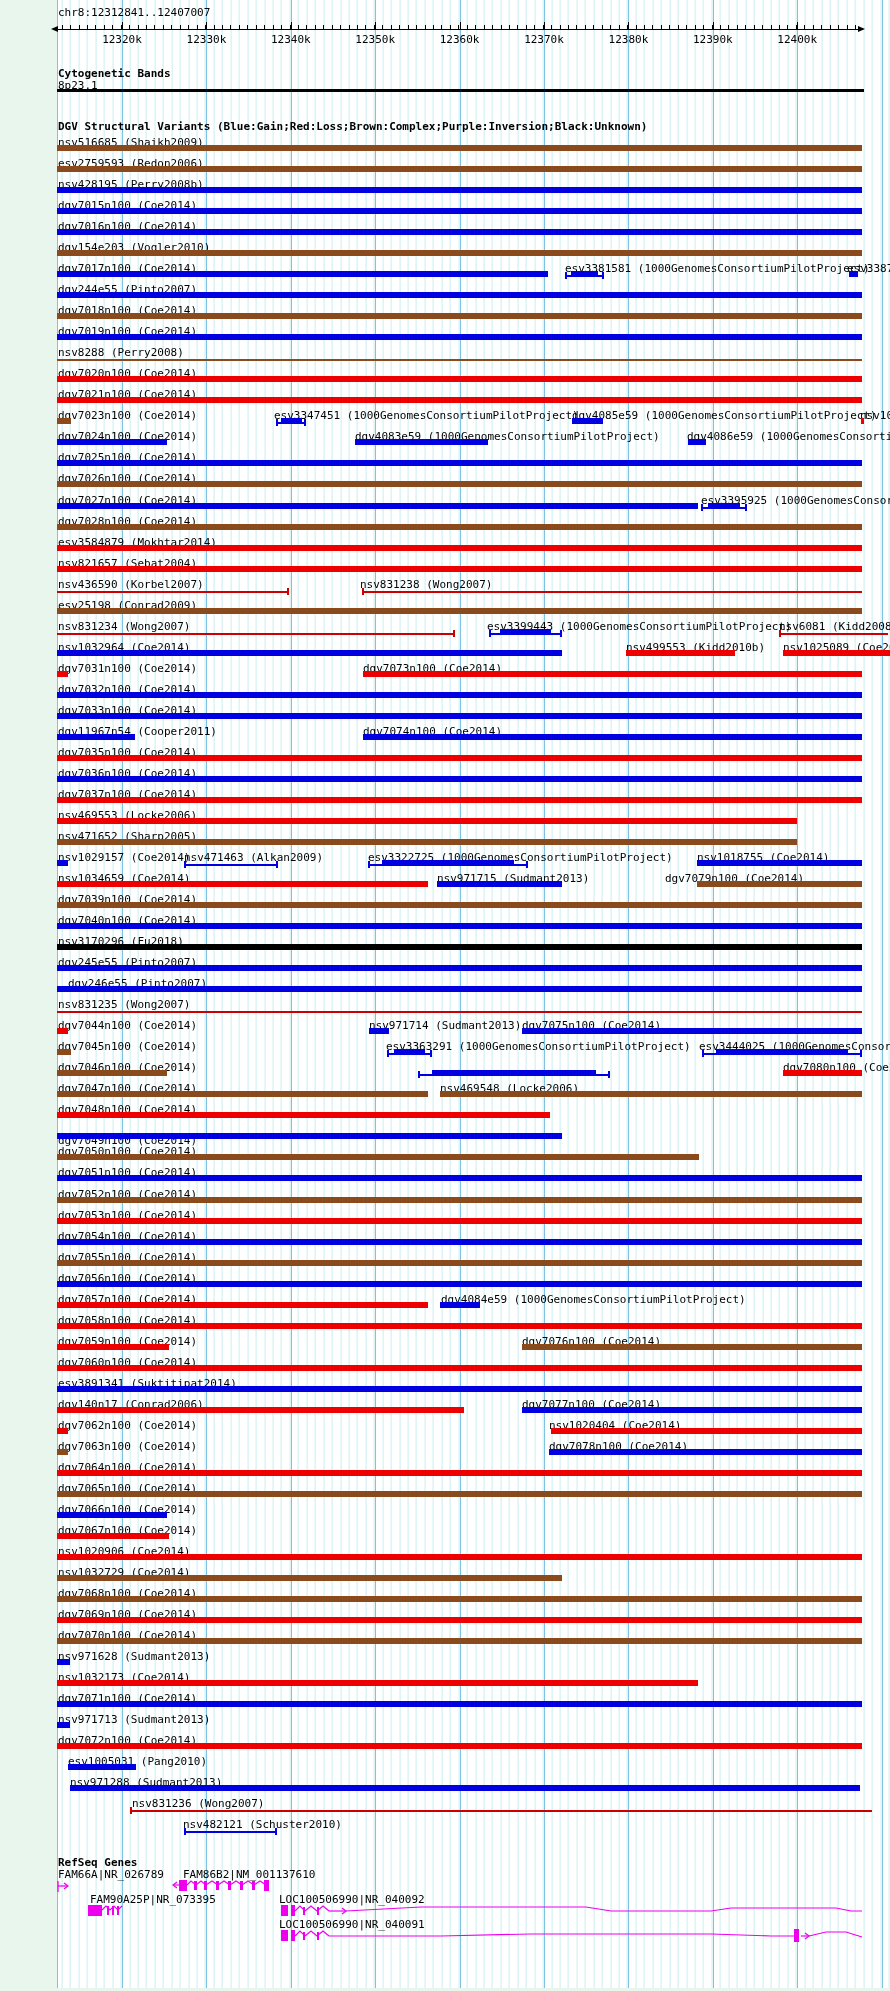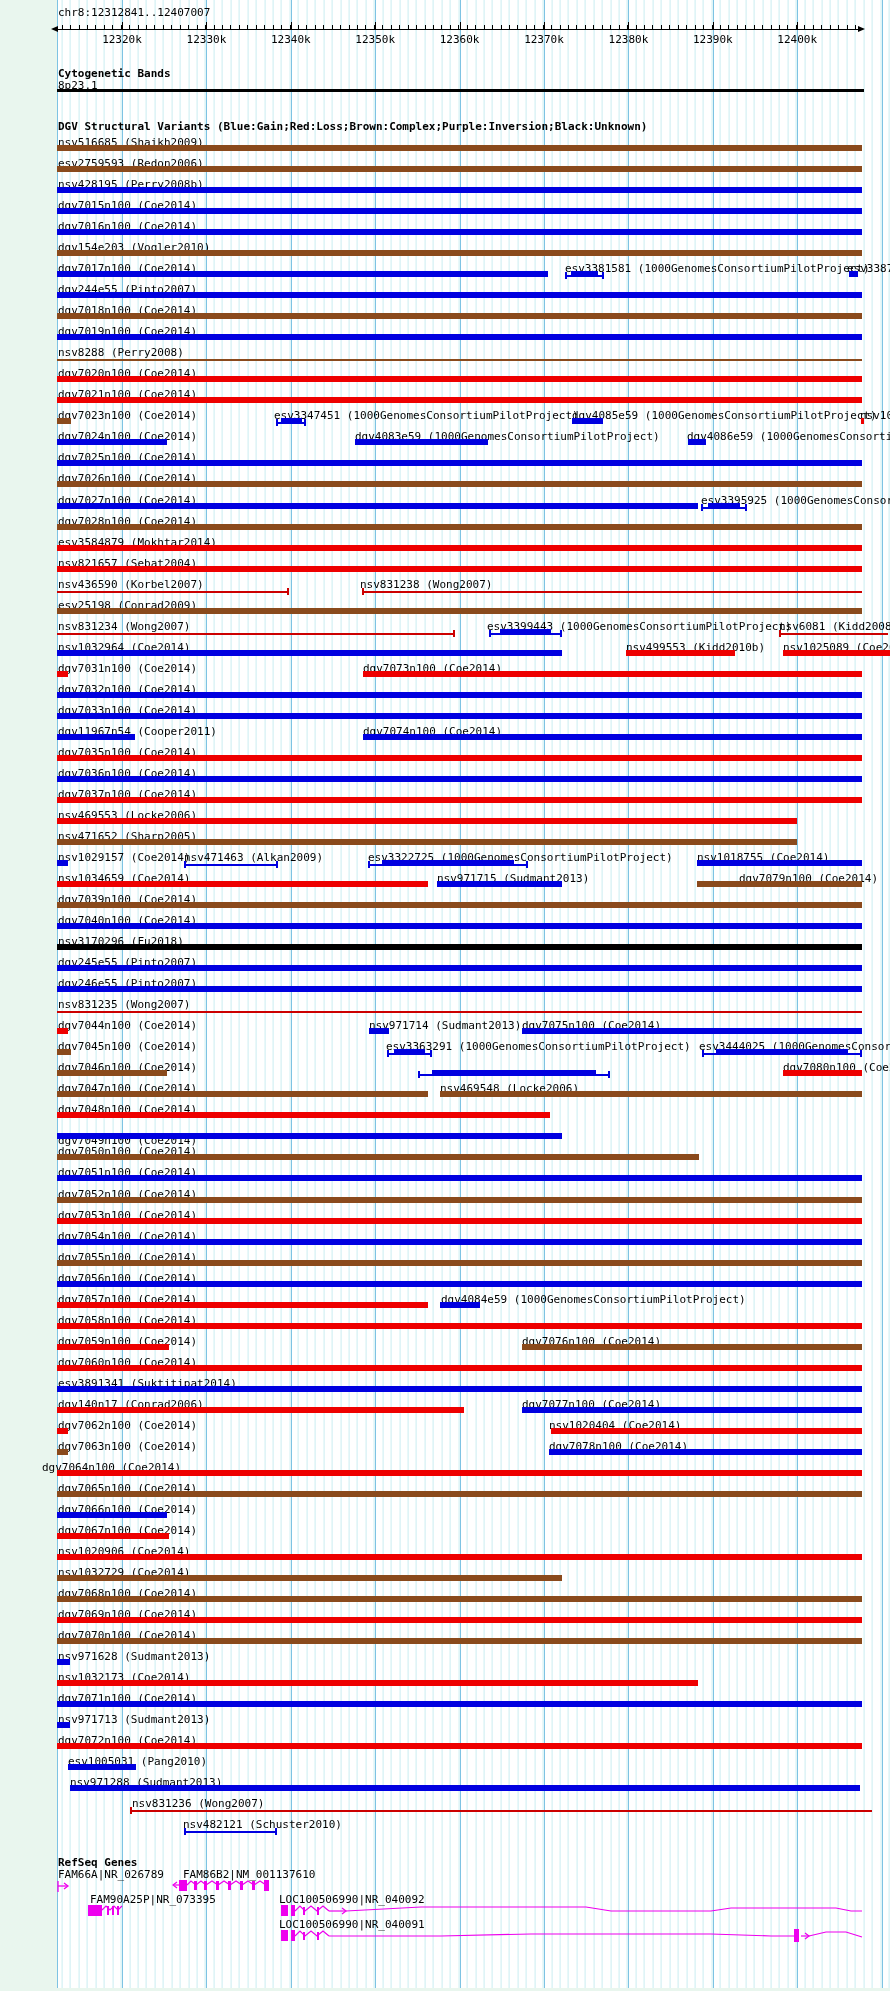--- a/index.html
+++ b/index.html
@@ -378,41 +378,41 @@
         <div class="segtick" style="left: 526px; width: 2px; background: rgb(0, 0, 224);"></div>
         <div class="seg" style="left: 382px; width: 132px; background: rgb(0, 0, 224);"></div>
         <div class="vlabel" style="left: 697px;">nsv1018755 (Coe2014)</div>
         <div class="seg" style="left: 697px; width: 165px; background: rgb(0, 0, 224);"></div>
       </div>
       <div class="vrow" style="top: 873px;">
         <div class="vlabel" style="left: 58px;">nsv1034659 (Coe2014)</div>
         <div class="seg" style="left: 57px; width: 371px; background: rgb(238, 0, 0);"></div>
         <div class="vlabel" style="left: 437px;">nsv971715 (Sudmant2013)</div>
         <div class="seg" style="left: 437px; width: 125px; background: rgb(0, 0, 224);"></div>
-        <div class="vlabel" style="left: 739px;">dgv7079n100 (Coe2014)</div>
+        <div class="vlabel" style="left: 665px;">dgv7079n100 (Coe2014)</div>
         <div class="seg" style="left: 697px; width: 165px; background: rgb(138, 74, 28);"></div>
       </div>
       <div class="vrow" style="top: 894px;">
         <div class="vlabel" style="left: 58px;">dgv7039n100 (Coe2014)</div>
         <div class="seg" style="left: 57px; width: 805px; background: rgb(138, 74, 28);"></div>
       </div>
       <div class="vrow" style="top: 915px; padding-left: 37px;">
         <div class="vlabel" style="left: 58px;">dgv7040n100 (Coe2014)</div>
         <div class="seg" style="left: 57px; width: 805px; background: rgb(0, 0, 224);"></div>
       </div>
       <div class="vrow" style="top: 936px;">
         <div class="vlabel" style="left: 58px;">nsv3170296 (Fu2018)</div>
         <div class="seg" style="left: 57px; width: 805px; background: rgb(0, 0, 0);"></div>
       </div>
       <div class="vrow" style="top: 957px;">
         <div class="vlabel" style="left: 58px;">dgv245e55 (Pinto2007)</div>
         <div class="seg" style="left: 57px; width: 805px; background: rgb(0, 0, 224);"></div>
       </div>
       <div class="vrow" style="top: 978px;">
-        <div class="vlabel" style="left: 58px;">dgv246e55 (Pinto2007)</div>
+        <div class="vlabel" style="left: 68px;">dgv246e55 (Pinto2007)</div>
         <div class="seg" style="left: 57px; width: 805px; background: rgb(0, 0, 224);"></div>
       </div>
       <div class="vrow" style="top: 999px;">
         <div class="vlabel" style="left: 58px;">nsv831235 (Wong2007)</div>
         <div class="segline" style="left: 57px; width: 805px; background: rgb(204, 0, 0);"></div>
       </div>
       <div class="vrow" style="top: 1020px;">
         <div class="vlabel" style="left: 58px;">dgv7044n100 (Coe2014)</div>
         <div class="seg" style="left: 57px; width: 11px; background: rgb(238, 0, 0);"></div>
         <div class="vlabel" style="left: 369px;">nsv971714 (Sudmant2013)</div>
@@ -523,21 +523,21 @@
         <div class="vlabel" style="left: 549px;">nsv1020404 (Coe2014)</div>
         <div class="seg" style="left: 551px; width: 311px; background: rgb(238, 0, 0);"></div>
       </div>
       <div class="vrow" style="top: 1441px;">
         <div class="vlabel" style="left: 58px;">dgv7063n100 (Coe2014)</div>
         <div class="seg" style="left: 57px; width: 11px; background: rgb(138, 74, 28);"></div>
         <div class="vlabel" style="left: 549px;">dgv7078n100 (Coe2014)</div>
         <div class="seg" style="left: 549px; width: 313px; background: rgb(0, 0, 224);"></div>
       </div>
       <div class="vrow" style="top: 1462px;">
-        <div class="vlabel" style="left: 42px;">dgv7064n100 (Coe2014)</div>
+        <div class="vlabel" style="left: 58px;">dgv7064n100 (Coe2014)</div>
         <div class="seg" style="left: 57px; width: 805px; background: rgb(238, 0, 0);"></div>
       </div>
       <div class="vrow" style="top: 1483px;">
         <div class="vlabel" style="left: 58px;">dgv7065n100 (Coe2014)</div>
         <div class="seg" style="left: 57px; width: 805px; background: rgb(138, 74, 28);"></div>
       </div>
       <div class="vrow" style="top: 1504px;">
         <div class="vlabel" style="left: 58px;">dgv7066n100 (Coe2014)</div>
         <div class="seg" style="left: 57px; width: 110px; background: rgb(0, 0, 224);"></div>
       </div>

